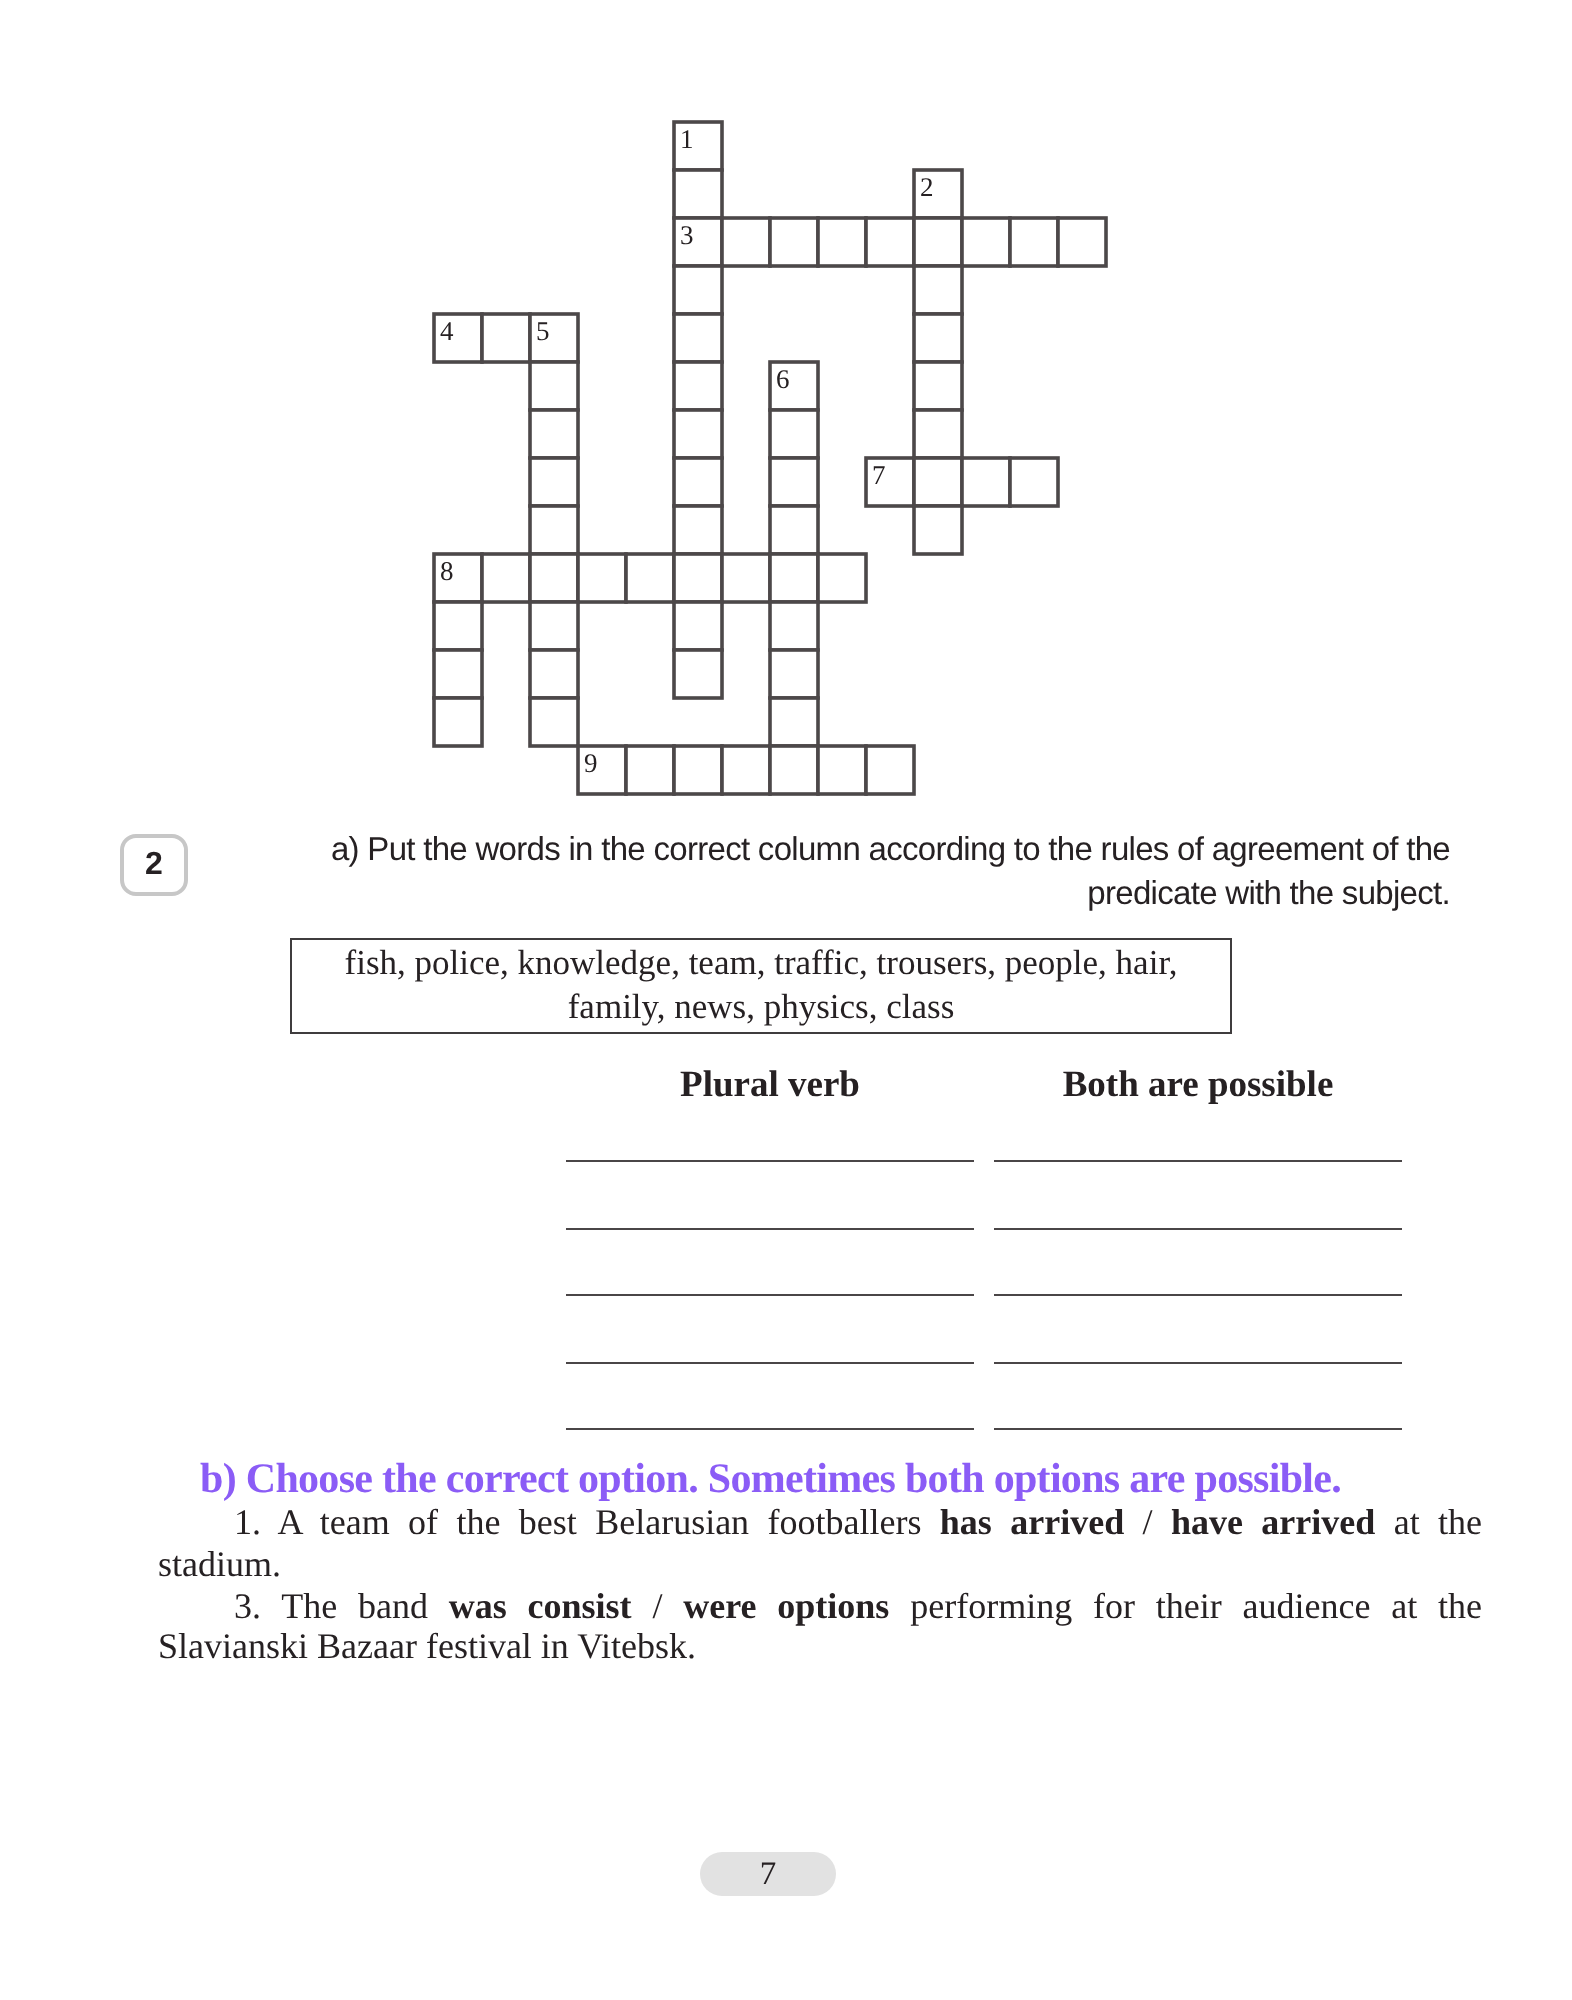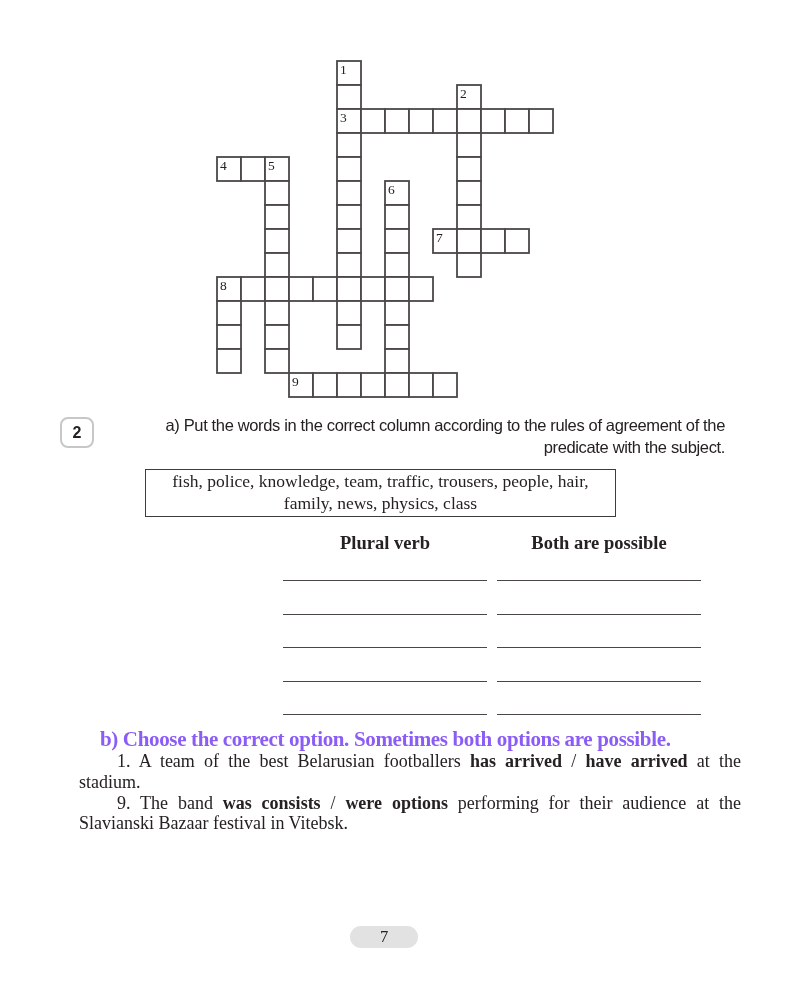--- a/index.html
+++ b/index.html
@@ -174,20 +174,20 @@
           <div class="bl"></div>
           <div class="bl"></div>
         </div>
     </div>
   </div>
 
   <div class="part-b">b) Choose the correct option. Sometimes both options are possible.</div>
 
   <div class="sentences" id="sentences">
       <p><span>1. A team of the best Belarusian footballers </span><b>has arrived</b><span> / </span><b>have arrived</b><span> at the stadium.</span></p>
-      <p><span>9. The band </span><b>was consists</b><span> / </span><b>were options</b><span> performing for their audience at the Slavianski Bazaar festival in Vitebsk.</span></p>
+      <p><span>3. The band </span><b>was consist</b><span> / </span><b>were options</b><span> performing for their audience at the Slavianski Bazaar festival in Vitebsk.</span></p>
     </div>
 
   <div class="page-pill">
     <span>7</span>
   </div>
 
 </div>
 
 </body></html>

